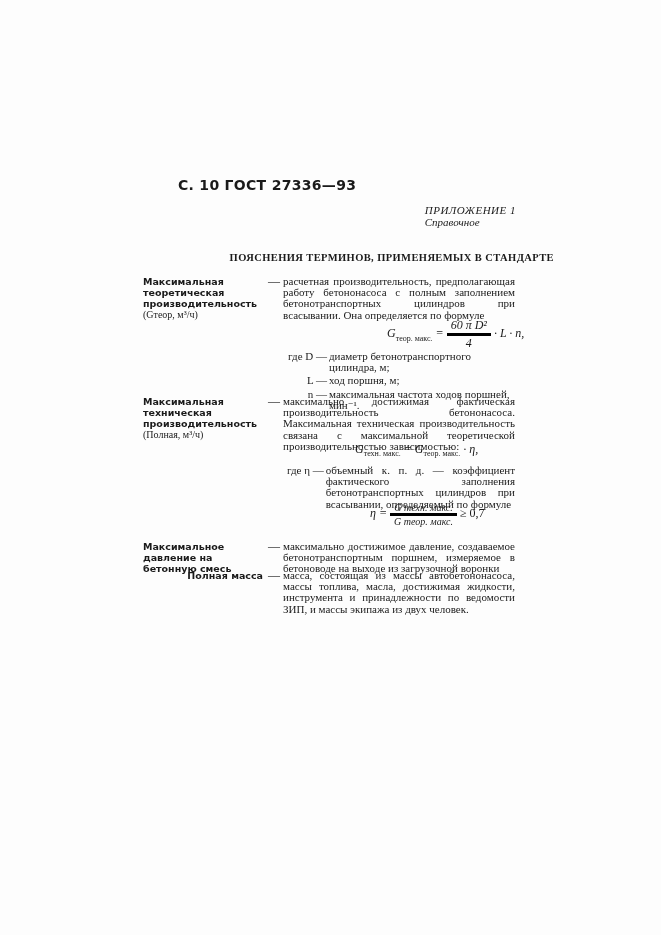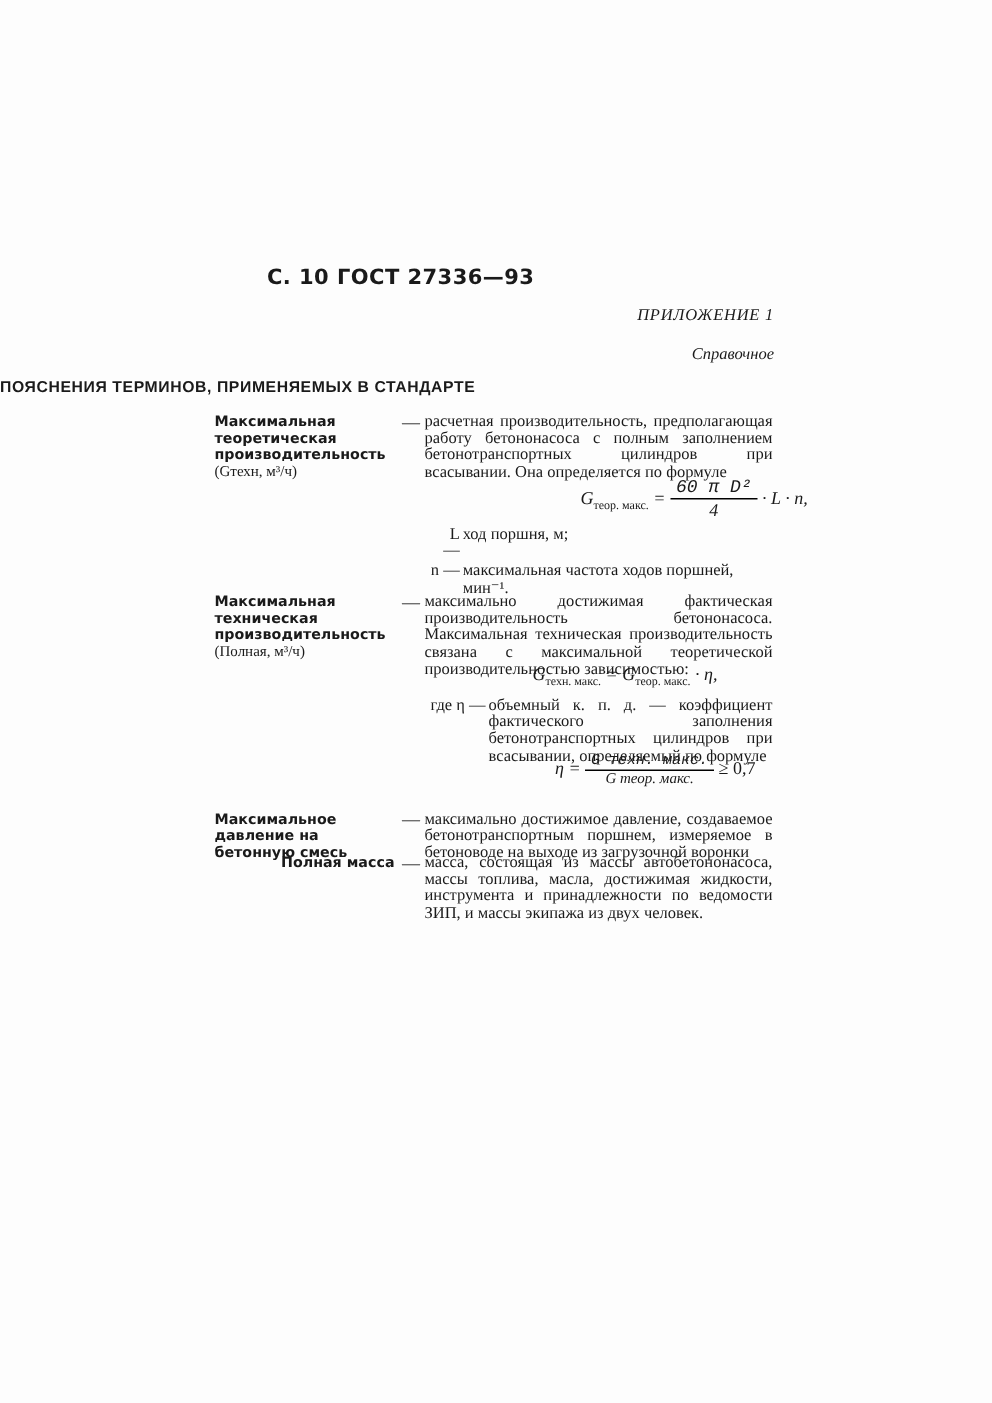--- a/index.html
+++ b/index.html
@@ -5,62 +5,66 @@
     html, body { margin: 0; padding: 0; }
     body {
       width: 661px; height: 935px; background: #fdfdfd; position: relative;
       font-family: "Liberation Serif", "DejaVu Serif", serif; color: #1a1a1a;
       overflow: hidden;
     }
     .abs { position: absolute; }
     .page-header { left: 158px; top: 177px; font-family: "DejaVu Sans", sans-serif; font-weight: bold; font-size: 14px; letter-spacing: 0.3px; margin-left: 20px; }
     .appendix { right: 145px; top: 204px; text-align: right; font-style: italic; }
     .appendix .t1 { font-size: 11px; letter-spacing: 0.5px; }
-    .appendix .t2 { font-size: 11px; margin-top: 14px; text-align: right; }
-    .doc-title { left: 0; width: 554px; top: 252px; text-align: left; font-family: Liberation Sans, sans-serif; font-weight: bold; font-size: 10.5px; letter-spacing: 0.4px; }
+    .appendix .t2 { font-size: 11px; margin-top: 0; text-align: left; }
+    .doc-title { left: 0; width: 554px; top: 252px; text-align: right; font-family: Liberation Serif, serif; font-weight: bold; font-size: 10.5px; letter-spacing: 0.4px; }
     .term { left: 143px; width: 120px; font-family: "DejaVu Sans", sans-serif; font-weight: bold; font-size: 9.5px; line-height: 11px; }
     .term .sym { font-weight: normal; font-family: "Liberation Serif", serif; font-size: 10px; }
     .dash { left: 268px; font-size: 12px; }
     .defn { left: 283px; width: 232px; font-size: 11px; line-height: 11.2px; text-align: justify; }
     .formula { font-style: italic; font-size: 12px; }
     .formula sub { font-style: normal; font-size: 8px; }
     .frac { display: inline-block; vertical-align: middle; text-align: center; font-style: italic; }
-    .frac .num { border-bottom: 1px solid #000000; padding: 0 4px; font-family: Liberation Mono, monospace; }
+    .frac .num { border-bottom: 3px solid #000000; padding: 0 4px; }
     .frac .den { padding: 0 4px; }
     .where { left: 285px; font-size: 11px; line-height: 11.2px; }
     .where td { vertical-align: top; padding: 0; }
   </style>
 </head>
 <body>
 
 <div class="abs page-header">С. 10 ГОСТ 27336—93</div>
 
 <div class="abs appendix">
   <div class="t1">ПРИЛОЖЕНИЕ 1</div>
   <div class="t2">Справочное</div>
 </div>
 
 <div class="abs doc-title">ПОЯСНЕНИЯ ТЕРМИНОВ, ПРИМЕНЯЕМЫХ В СТАНДАРТЕ</div>
 
 <div class="abs term" style="top:276px;">
   <span>Максимальная теоретическая производительность</span>
-  <span class="sym">(Gтехн, м³/ч)</span>
+  <span class="sym">(Gтеор, м³/ч)</span>
 </div>
 <div class="abs dash" style="top:274px;">—</div>
 <div class="abs defn" style="top:276px;">расчетная производительность, предполагающая работу бетононасоса с полным заполнением бетонотранспортных цилиндров при всасывании. Она определяется по формуле</div>
 <div class="abs formula" style="left:355px; top:318px;margin-left:32px;">
   <span>G</span><sub>теор. макс.</sub> =
   <span class="frac">
     <div class="num">60 π D²</div>
     <div class="den">4</div>
   </span>
   <span>· L · n,</span>
 </div>
 <table class="abs where" style="top:349px; width:230px;">
   <tbody>
+      <tr>
+        <td style="width:40px; text-align:right; white-space:nowrap;">где D —</td>
+        <td>диаметр бетонотранспортного цилиндра, м;</td>
+      </tr>
   <tr>
         <td style="text-align:right;">L —</td>
         <td>ход поршня, м;</td>
       </tr>
   <tr>
         <td style="text-align:right;">n —</td>
         <td>максимальная частота ходов поршней, мин⁻¹.</td>
       </tr>
 </tbody>
   </table>

